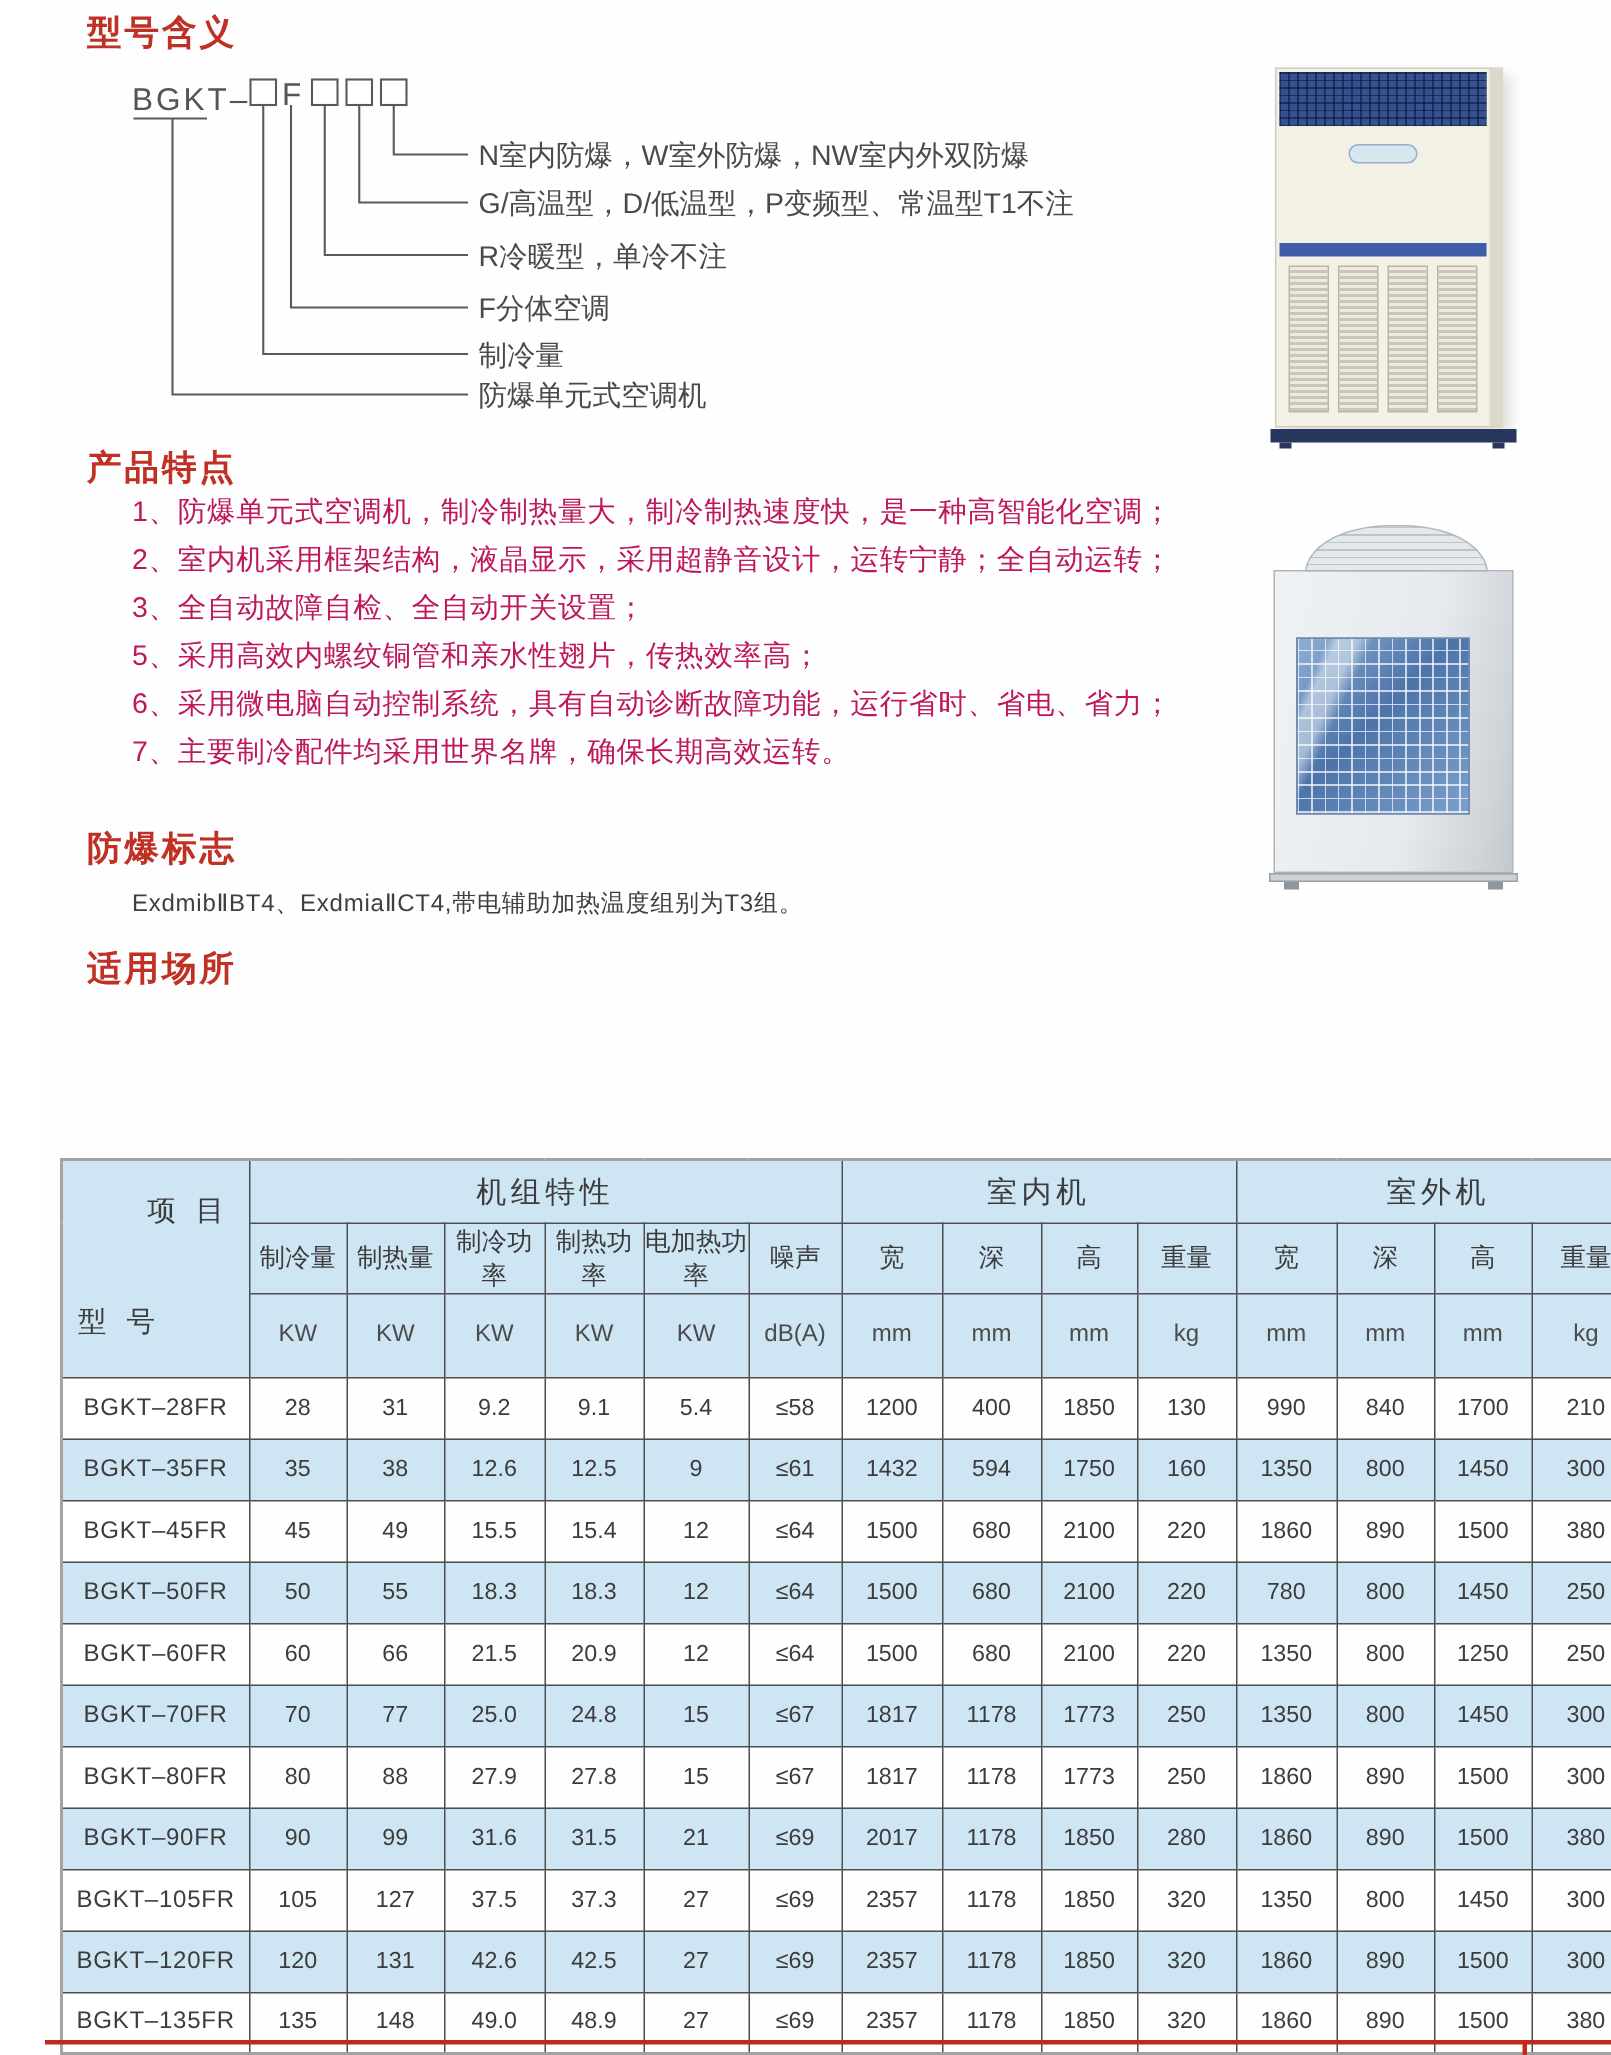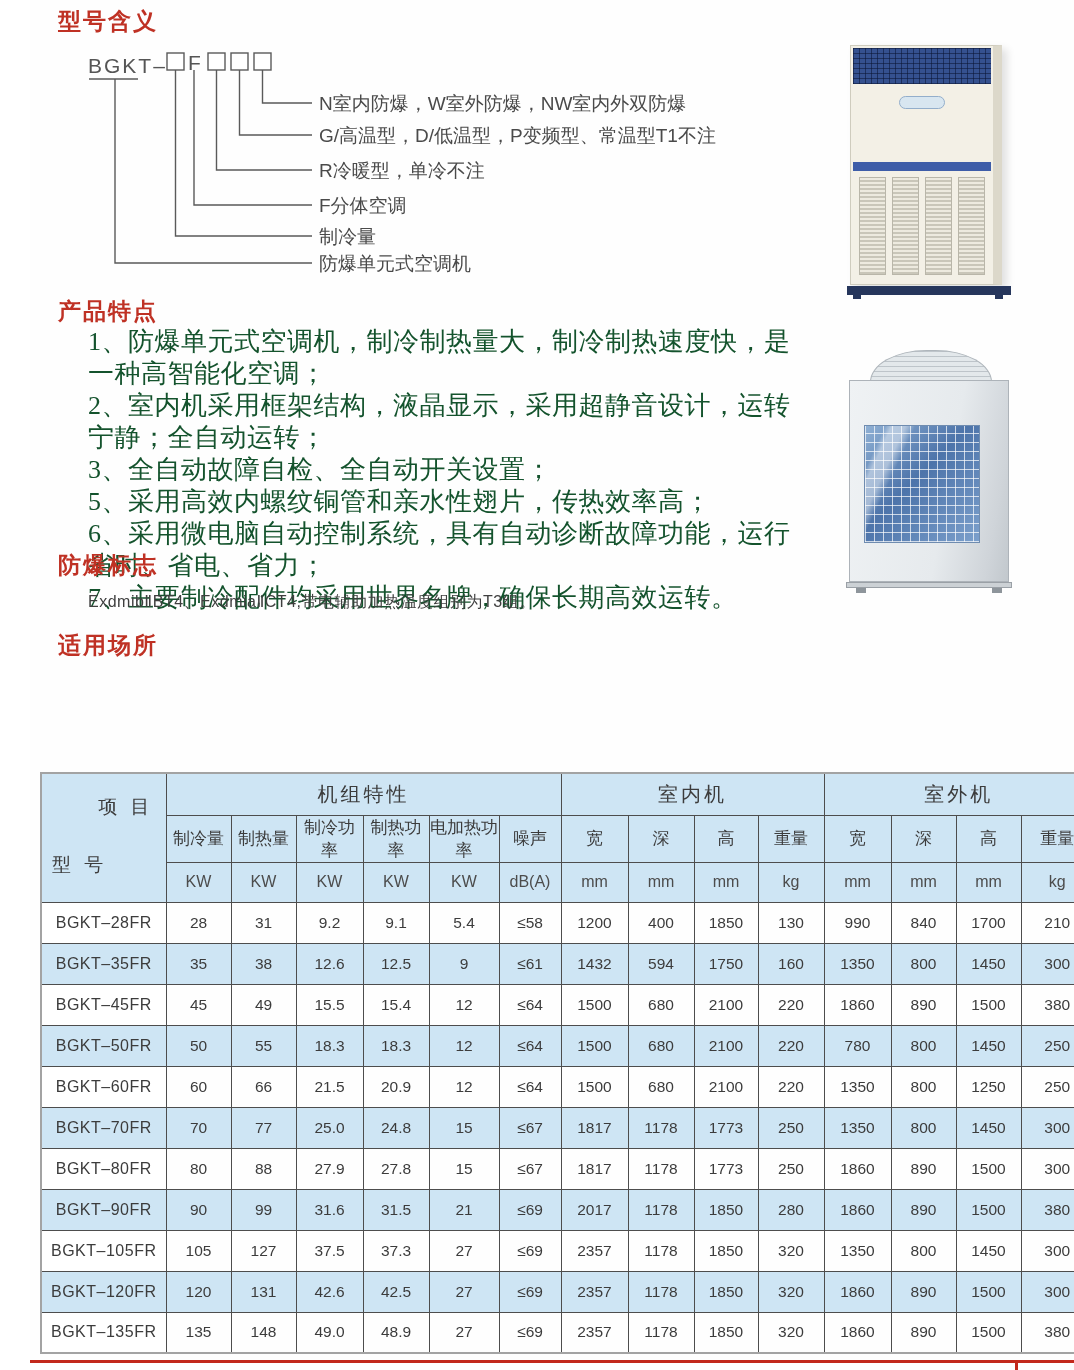--- a/index.html
+++ b/index.html
@@ -11,21 +11,21 @@
 
   
   #diagram { position:absolute; left:50px; top:46px; }
   #diagram text { font-family:"Liberation Sans","DejaVu Sans",sans-serif; font-size:19px; fill:#4a4a4a; }
   #diagram .code { font-size:21px; letter-spacing:2px; fill:#555; }
   #diagram line, #diagram polyline { stroke:#5a5a5a; stroke-width:1.4; fill:none; }
   #diagram rect { stroke:#5a5a5a; stroke-width:1.4; fill:#ffffff; }
 
   
   #features-list { position:absolute; left:58px; top:326px; width:720px; }
-  .feat-item { font-size:26px; line-height:32px; color:#14532d; letter-spacing:0.5px;font-family:Liberation Serif, serif; }
+  .feat-item { font-size:19px; line-height:32px; color:#be185d; letter-spacing:0.5px; }
 
   .body-text { position:absolute; left:58px; font-size:16px; color:#3f3f3f; letter-spacing:0.5px; }
 
   
   .unit-img { position:absolute; }
   #indoor-unit { left:815px; top:42px; width:176px; height:256px; }
   .in-body { position:absolute; left:5px; top:3px; width:152px; height:240px; background:#f3f0e6; border:1px solid #cfccbe; border-right:9px solid #dcd8ca; box-shadow:5px 4px 8px rgba(0,0,0,0.12); }
   .in-grille { position:absolute; left:2px; top:2px; right:2px; height:36px; background-color:#35518f;
     background-image:repeating-linear-gradient(90deg, rgba(10,20,50,.55) 0 1px, transparent 1px 6px),
                      repeating-linear-gradient(0deg, rgba(10,20,50,.55) 0 1px, transparent 1px 5px); }
@@ -51,21 +51,21 @@
   .out-base { position:absolute; left:4px; top:232px; width:166px; height:6px; background:#ccd1d5; border:1px solid #9aa0a6; }
   .out-foot { position:absolute; top:238px; width:10px; height:5px; background:#8e959b; }
 
   
   #spec-table { position:absolute; left:10px; top:772px; width:1053px; border-collapse:collapse; table-layout:fixed;
     border:2px solid #a3a3a3; font-family:"Liberation Sans","DejaVu Sans",sans-serif; }
   #spec-table th, #spec-table td { border:1px solid #4d4d4d; text-align:center; vertical-align:middle; font-weight:normal; color:#3c3c3c; padding:0; }
   #spec-table thead th { background:#cee5f4; }
   #spec-table .group-row th { height:42px; font-size:20px; letter-spacing:3px; }
   #spec-table .label-row th { height:45px; font-size:17px; }
-  #spec-table .unit-row th { height:40px; font-size:16px; color:#4c4c4c; }
+  #spec-table .unit-row th { height:56px; font-size:16px; color:#4c4c4c; }
   #spec-table tbody tr { height:41px; }
   #spec-table tbody th { font-size:16px; letter-spacing:0.5px; background:#fff; }
   #spec-table tbody td { font-size:15.5px; }
   #spec-table tbody tr.stripe th, #spec-table tbody tr.stripe td { background:#cee5f4; }
   .corner { position:relative; background:#cee5f4;
     background-image:linear-gradient(to bottom right, transparent calc(50% - 1px), #4d4d4d calc(50% - 1px), #4d4d4d calc(50% + 1px), transparent calc(50% + 1px)); }
   .corner-top { position:absolute; top:20px; right:12px; font-size:19px; letter-spacing:4px; }
   .corner-bottom { position:absolute; bottom:24px; left:10px; font-size:19px; letter-spacing:4px; }
 
   

